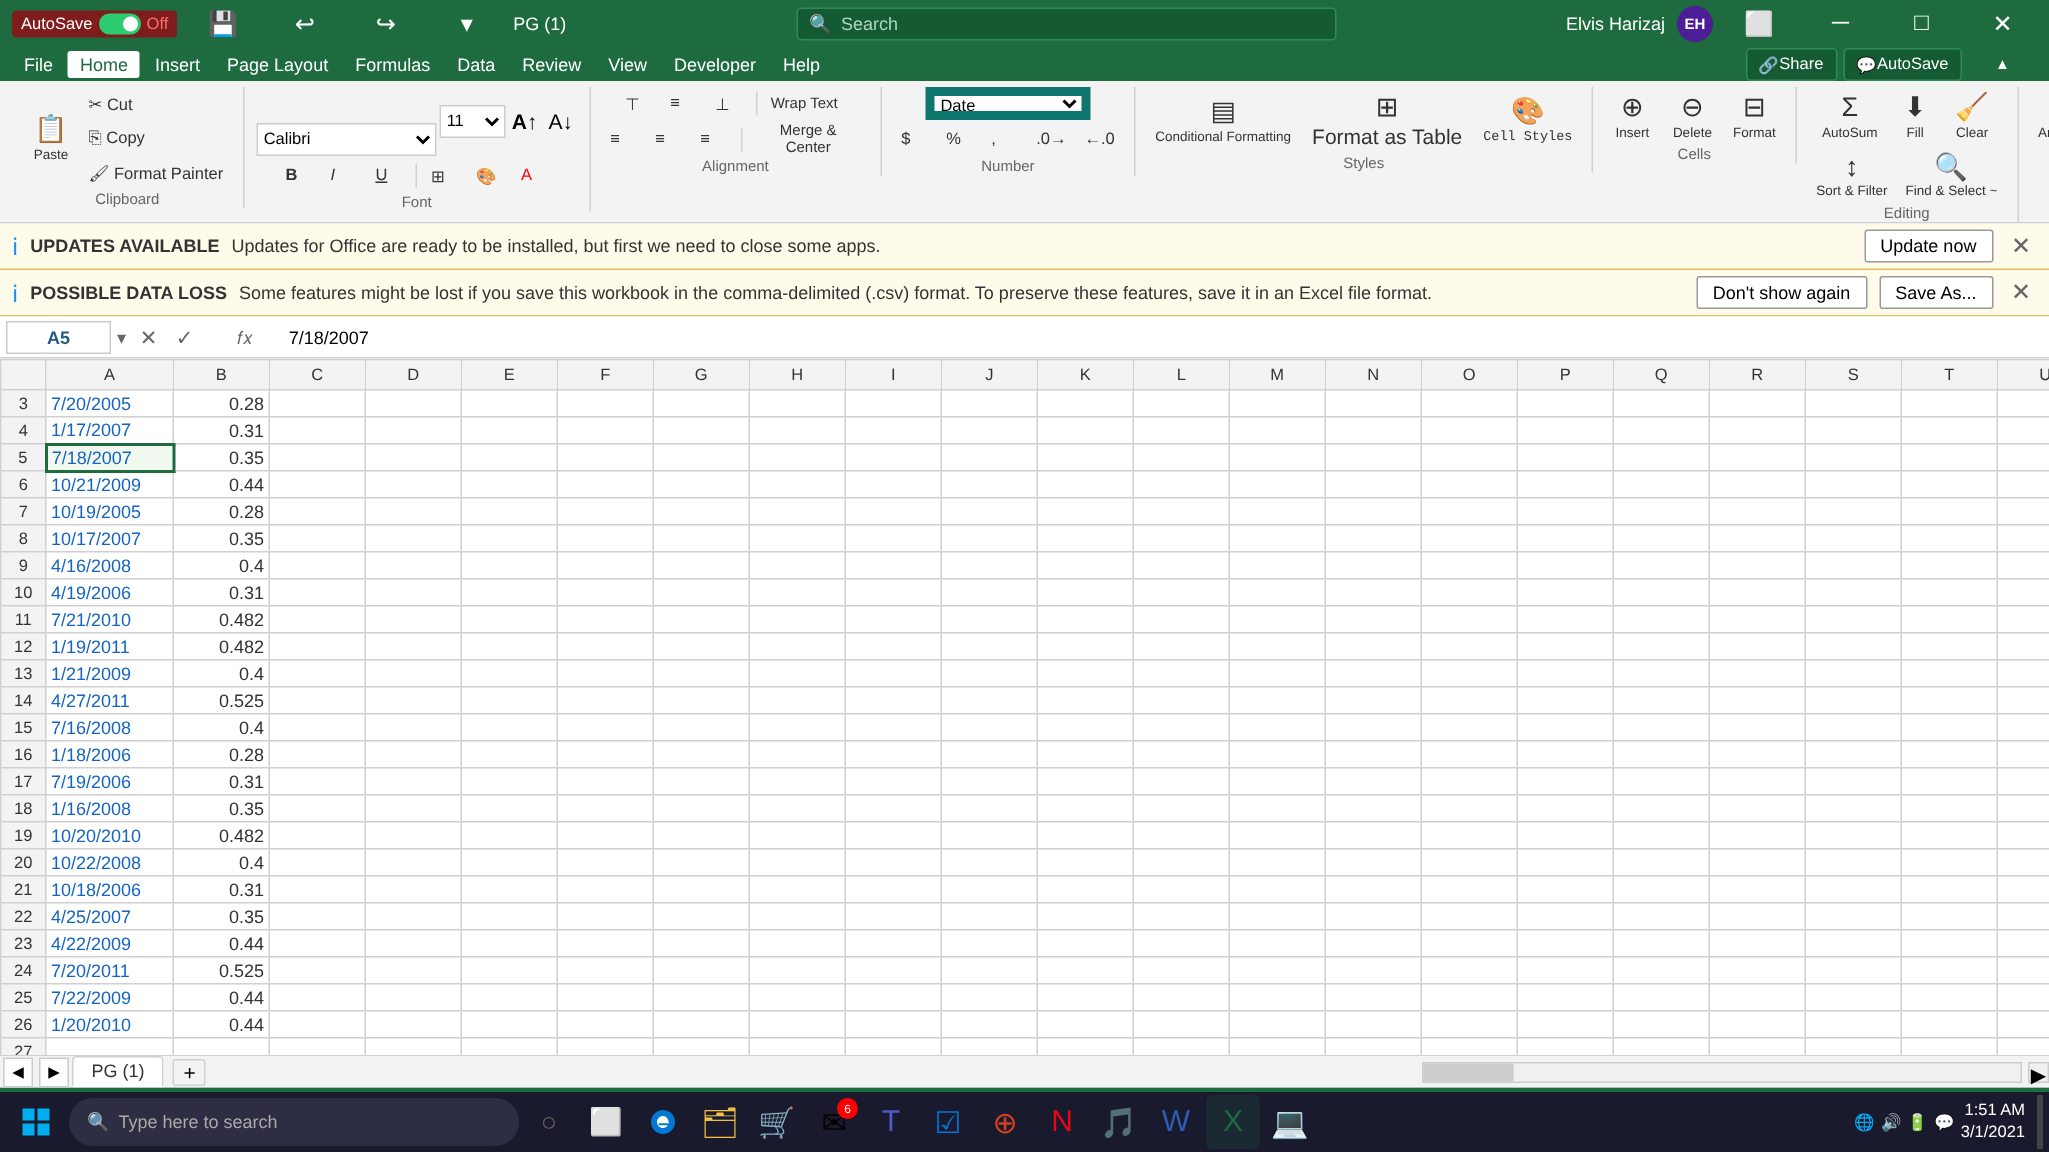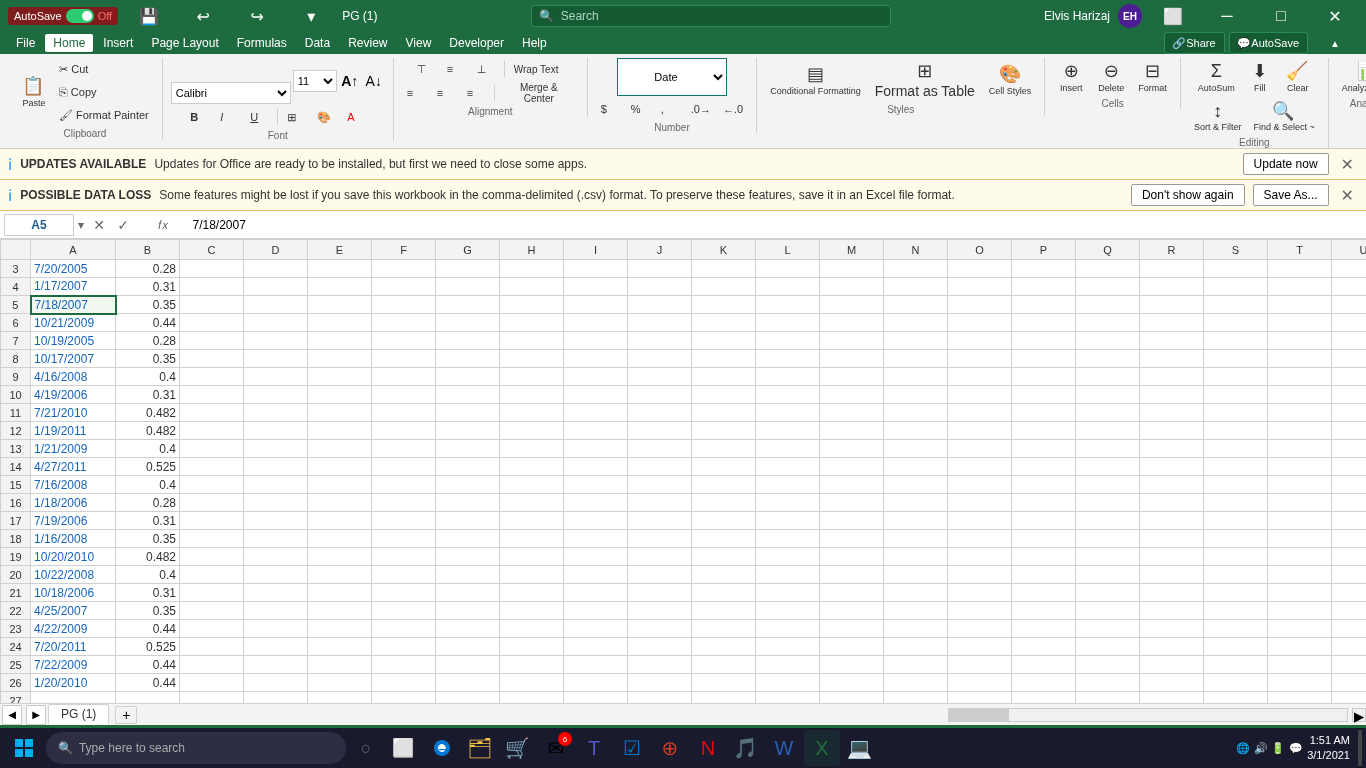--- a/index.html
+++ b/index.html
@@ -220,22 +220,22 @@
       width: 36px; height: 36px; display: flex; align-items: center;
       justify-content: center; cursor: pointer; border-radius: 4px;
       font-size: 18px;
     }
     .taskbar-right {
       margin-left: auto; display: flex; align-items: center; gap: 4px;
       color: white; font-size: 11px;
     }
     .taskbar-time { text-align: right; line-height: 1.4; }
     .format-dropdown {
-      width: 110px; height: 38px; font-size: 11px; border: 1px solid #0f766e;
-      background: white; cursor: pointer; text-align: center;
+      width: 110px; height: 22px; font-size: 11px; border: 6px solid #0f766e;
+      background: white; cursor: pointer;
     }
     .align-btn {
       width: 22px; height: 22px; border: 1px solid transparent;
       background: transparent; cursor: pointer; font-size: 12px;
       display: flex; align-items: center; justify-content: center;
     }
   </style>
 </head>
 <body>
 
@@ -374,21 +374,21 @@
           <span style="font-size:9px;text-align:center;">Conditional
 Formatting</span>
         </div>
         <div class="rb-btn">
           <span class="icon">⊞</span>
           <span style="font-size:14px;text-align:center;">Format as
 Table</span>
         </div>
         <div class="rb-btn">
           <span class="icon">🎨</span>
-          <span style="font-size:9px;text-align:left;">Cell
+          <span style="font-size:9px;text-align:left;font-family:Liberation Mono, monospace;">Cell
 Styles</span>
         </div>
       </div>
       <span class="ribbon-group-label">Styles</span>
     </div>
 
     <div class="ribbon-group">
       <div class="ribbon-row" style="gap:4px;">
         <div class="rb-btn">
           <span class="icon">⊕</span>

